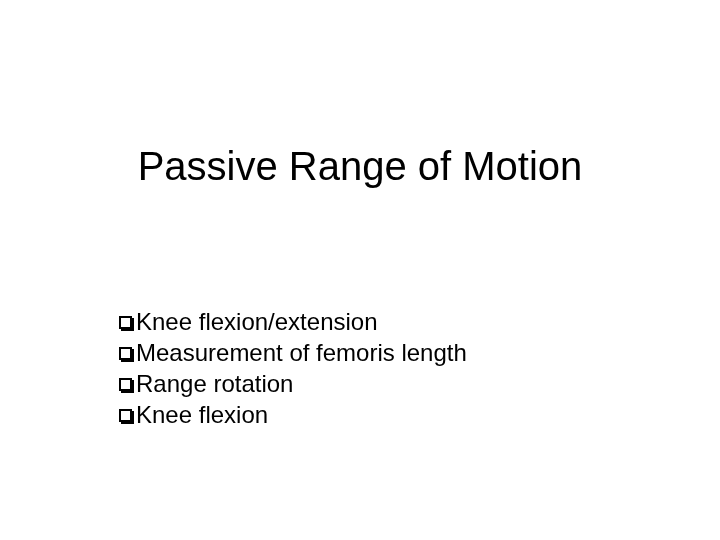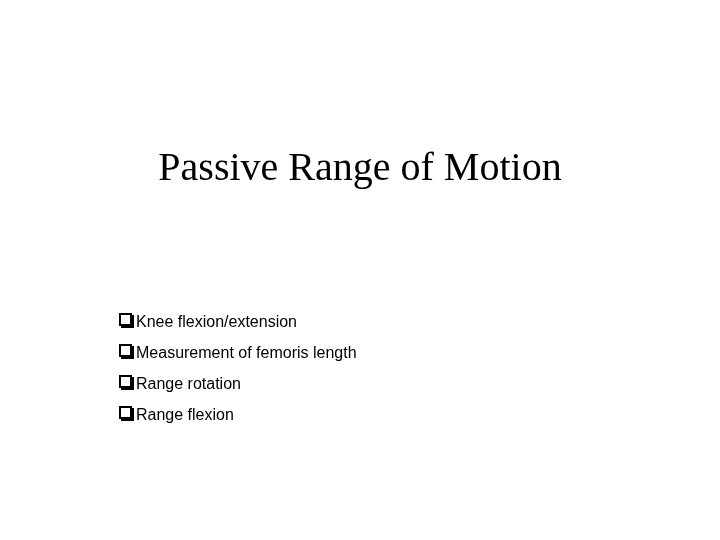--- a/index.html
+++ b/index.html
@@ -1,24 +1,24 @@
 <!DOCTYPE html>
 <html><head>
   <meta charset="utf-8">
   <style>
     html, body { margin: 0; padding: 0; background: #ffffff; }
     body { width: 720px; height: 540px; position: relative; overflow: hidden; font-family: "Liberation Sans", sans-serif; color: #000; }
     .title {
       position: absolute; left: 0; top: 143px; width: 720px;
-      text-align: center; font-size: 40px; line-height: 47px; font-family: Liberation Serif, serif;
+      text-align: center; font-size: 40px; line-height: 47px;
     }
     .title div { white-space: nowrap; }
     .body {
       position: absolute; left: 118px; top: 306px; width: 560px;
-      font-size: 16px; line-height: 31px;
+      font-size: 24px; line-height: 31px;
     }
     .item { white-space: nowrap; }
     .cont { white-space: nowrap; }
     .bullet {
       display: inline-block; width: 13px; height: 13px;
       border: 2px solid #000; box-shadow: 2px 2px 0 #000;
       box-sizing: border-box; margin-right: 4px; margin-left: 1px;
       vertical-align: 1px; background: #fff;
     }
   </style>
@@ -33,15 +33,15 @@
   <div class="item">
     <span class="bullet"></span><span>Knee flexion/extension</span>
   </div>
   <div class="item">
     <span class="bullet"></span><span>Measurement of femoris length</span>
   </div>
   <div class="item">
     <span class="bullet"></span><span>Range rotation</span>
   </div>
   <div class="item">
-    <span class="bullet"></span><span>Range flexion</span>
+    <span class="bullet"></span><span>Knee flexion</span>
   </div>
 </div>
 
 </body></html>

